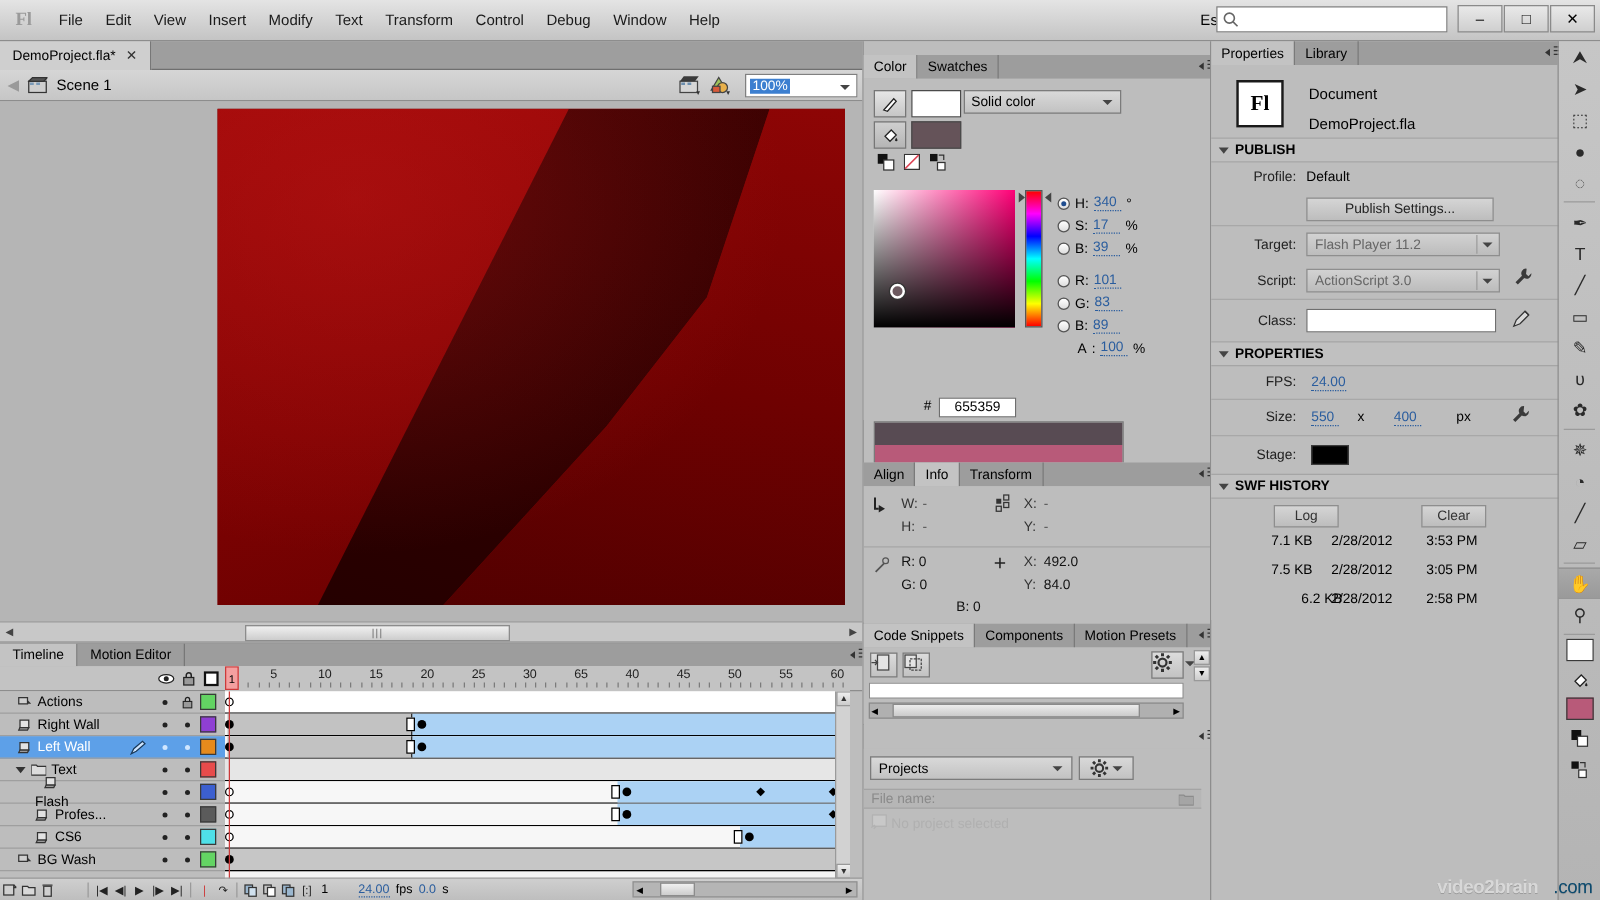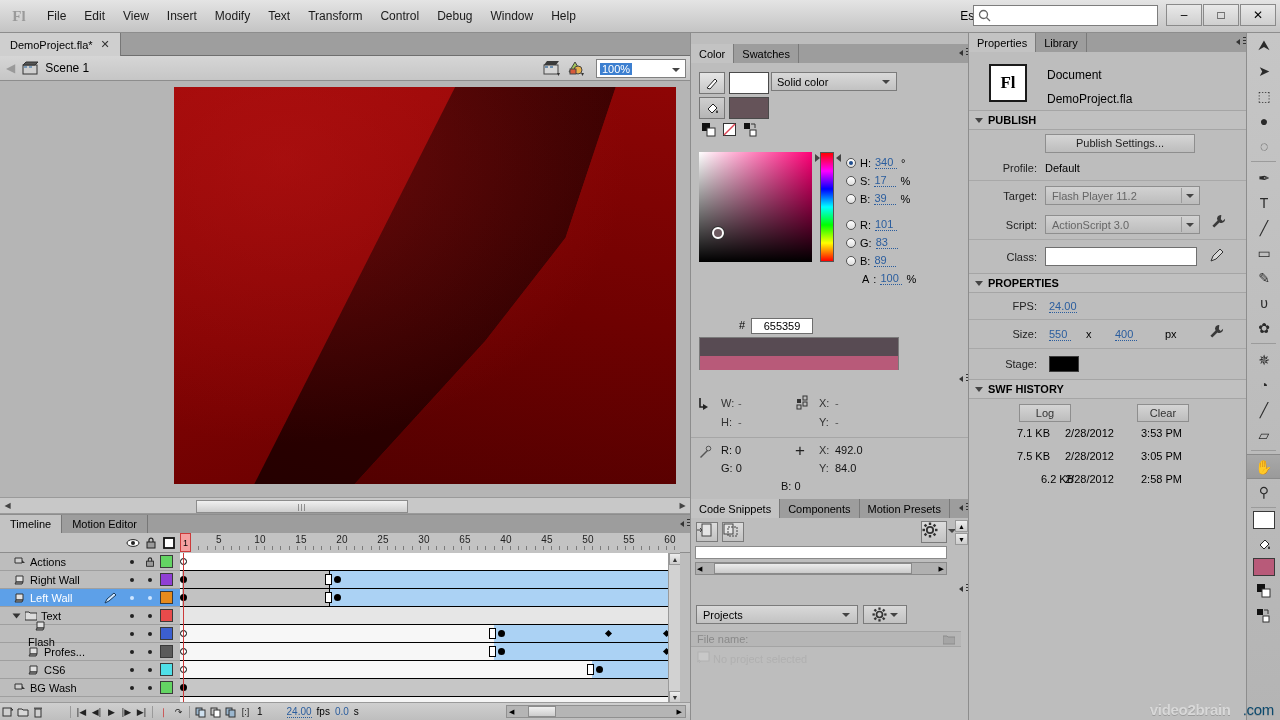--- a/index.html
+++ b/index.html
@@ -744,20 +744,25 @@
 
         <span style="position:absolute;left:48px;top:256px;font-size:11px;">#</span>
         <div id="hexbox">
           <span>655359</span>
         </div>
         <div id="gradprev" style="background: linear-gradient(rgb(88, 75, 83) 0%, rgb(88, 75, 83) 48%, rgb(184, 90, 121) 48%, rgb(184, 90, 121) 100%);"></div>
       </div>
     </div>
 
     <div class="panel" id="infopanel">
+      <div class="ptabs" id="info-tabs">
+          <div class="ptab">Align</div>
+          <div class="ptab on">Info</div>
+          <div class="ptab">Transform</div>
+        </div>
       <div class="pmenu"><span class="hamb"><i></i><i></i><i></i></span></div>
       <div id="infobody">
         <svg style="position:absolute;left:7px;top:7px;" width="16" height="16" viewBox="0 0 16 16">
           <path d="M2 2 v9 h3" fill="none" stroke="#222" stroke-width="1.6"></path>
           <path d="M5 8 l5 3 l-5 3 z" fill="#222"></path>
         </svg>
         <span class="infolbl" style="left:30px;top:8px;">W:</span>
         <span class="infoval" style="left:47px;top:8px;">-</span>
         <span class="infolbl" style="left:30px;top:27px;">H:</span>
         <span class="infoval" style="left:47px;top:27px;">-</span>
@@ -775,21 +780,21 @@
 
         <div class="infosep" style="top:48px;"></div>
 
         <svg style="position:absolute;left:7px;top:56px;" width="14" height="14" viewBox="0 0 14 14">
           <path d="M2 12 L9 5 l1 1 L3 13 Z" fill="#555"></path>
             <circle cx="10.5" cy="3.5" r="2.3" fill="none" stroke="#555"></circle>
         </svg>
         <div id="pixel-rows">
             <span class="infolbl" style="left: 30px; top: 55px; color: rgb(17, 17, 17);">R:  0</span>
             <span class="infolbl" style="left: 30px; top: 73px; color: rgb(17, 17, 17);">G:  0</span>
-            <span class="infolbl" style="left: 46px; top: 91px; color: rgb(17, 17, 17); padding-left: 44px;">B:  0</span>
+            <span class="infolbl" style="left: 30px; top: 91px; color: rgb(17, 17, 17); padding-left: 44px;">B:  0</span>
             <span class="infolbl" style="left: 30px; top: 109px; color: rgb(17, 17, 17);">A:  0%</span>
           </div>
 
         <span style="position:absolute;left:104px;top:52px;font-size:17px;color:#222;">+</span>
         <span class="infolbl" style="left:128px;top:55px;">X:</span>
         <span class="infolbl" style="left:144px;top:55px;color:#111;">492.0</span>
         <span class="infolbl" style="left:128px;top:73px;">Y:</span>
         <span class="infolbl" style="left:144px;top:73px;color:#111;">84.0</span>
       </div>
     </div>
@@ -893,26 +898,26 @@
         <div style="position:absolute;left:20px;top:12px;width:38px;height:38px;background:#fff;border:2px solid #1a1a1a;display:flex;align-items:center;justify-content:center;font-family:'Liberation Serif',serif;font-size:17px;font-weight:bold;">Fl</div>
         <span style="position:absolute;left:78px;top:16px;font-size:12px;">Document</span>
         <span style="position:absolute;left:78px;top:40px;font-size:12px;">DemoProject.fla</span>
       </div>
 
       <div class="sechdr">
         <span class="tri"></span>
         <span>PUBLISH</span>
       </div>
 
-      <div class="prow" style="height:26px;">
-        <div class="pbtn" style="position:absolute;left:76px;width:150px;height:19px;color:#222;">Publish Settings...</div>
-      </div>
       <div class="prow" style="height:24px;">
         <span class="plabel" style="left:0;width:68px;">Profile:</span>
         <span style="position:absolute;left:76px;">Default</span>
+      </div>
+      <div class="prow" style="height:26px;">
+        <div class="pbtn" style="position:absolute;left:76px;width:150px;height:19px;color:#222;">Publish Settings...</div>
       </div>
       <div class="sepline"></div>
       <div class="prow" style="height:29px;">
         <span class="plabel" style="left:0;width:68px;">Target:</span>
         <div class="pdd" style="position:absolute;left:76px;width:155px;height:19px;">
           <span>Flash Player 11.2</span>
           <span class="ddsep"></span>
             <span class="caret-dn"></span>
         </div>
       </div>

